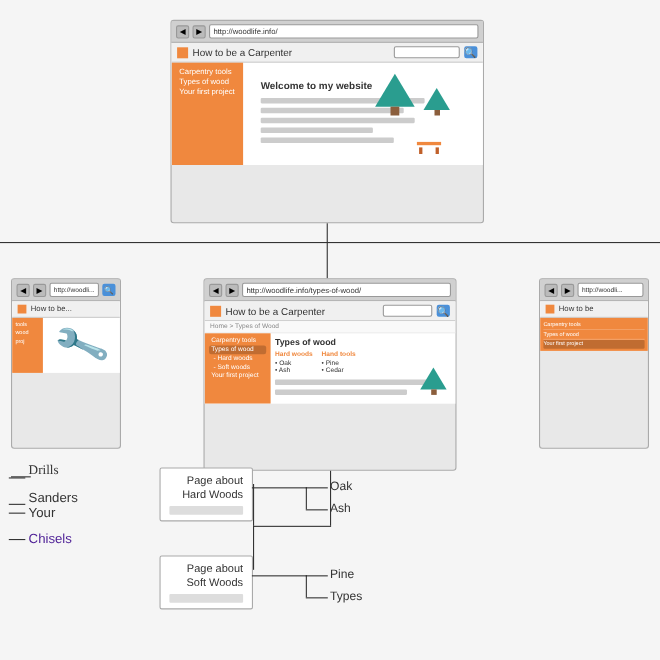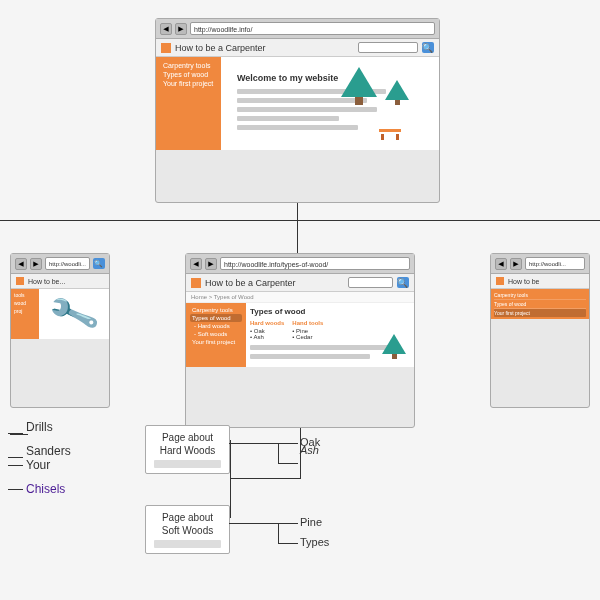--- a/index.html
+++ b/index.html
@@ -195,21 +195,21 @@
 
     
     .page-card {
       position: absolute;
       background: white;
       border: 1px solid #aaa;
       border-radius: 2px;
       padding: 5px 8px;
       font-size: 10px;
       color: #333;
-      text-align: center;
+      text-align: right;
       line-height: 1.3;
     }
     .page-card-mini {
       height: 8px;
       background: #ddd;
       margin-top: 3px;
       border-radius: 1px;
     }
   </style>
 </head>
@@ -369,21 +369,21 @@
     </div>
   </div>
 </div>
 
 <div style="position:absolute; left:10px; top:415px;">
   
   <div class="connector-h" style="left:0; top:10px; width:18px; position:relative; display:inline-block; height:1px; background:#333; vertical-align:middle;"></div>
 </div>
 
 <div style="position:absolute; left:8px; top:420px;">
-  <div style="display:flex; align-items:flex-end; margin-bottom:10px;">
+  <div style="display:flex; align-items:flex-end; margin-bottom:10px;font-family:Liberation Serif, serif;">
     <div style="width:15px; height:1px; background:#333;"></div>
     <span style="font-size:12px; margin-left:3px; color:#333;">Drills</span>
   </div>
   <div style="display:flex; align-items:flex-end; ">
     <div style="width:15px; height:1px; background:#333;"></div>
     <span style="font-size:12px; margin-left:3px; color:#333;">Sanders</span>
   </div>
   <div style="display:flex; align-items:center; margin-bottom:10px;">
     <div style="width:15px; height:1px; background:#333;"></div>
     <span style="font-size:12px; margin-left:3px; color:#333;">Your</span>
@@ -414,21 +414,21 @@
 
 <div class="connector-h" style="left:229px; top:443px; width:50px;"></div>
 <div class="connector-v" style="left:278px; top:443px; height:20px;"></div>
 
 <div class="connector-h" style="left:278px; top:443px; width:20px;"></div>
 
 <div class="connector-h" style="left:278px; top:463px; width:20px;"></div>
 
 <span class="node-label" style="left:300px; top:436px;">Oak</span>
 
-<span class="node-label" style="left:300px; top:444px;font-style:italic;">Ash</span>
+<span class="node-label" style="left:300px; top:456px;">Ash</span>
 
 <div class="connector-h" style="left:229px; top:523px; width:50px;"></div>
 <div class="connector-v" style="left:278px; top:523px; height:20px;"></div>
 
 <div class="connector-h" style="left:278px; top:523px; width:20px;"></div>
 
 <div class="connector-h" style="left:278px; top:543px; width:20px;"></div>
 
 <span class="node-label" style="left:300px; top:516px;">Pine</span>
 

